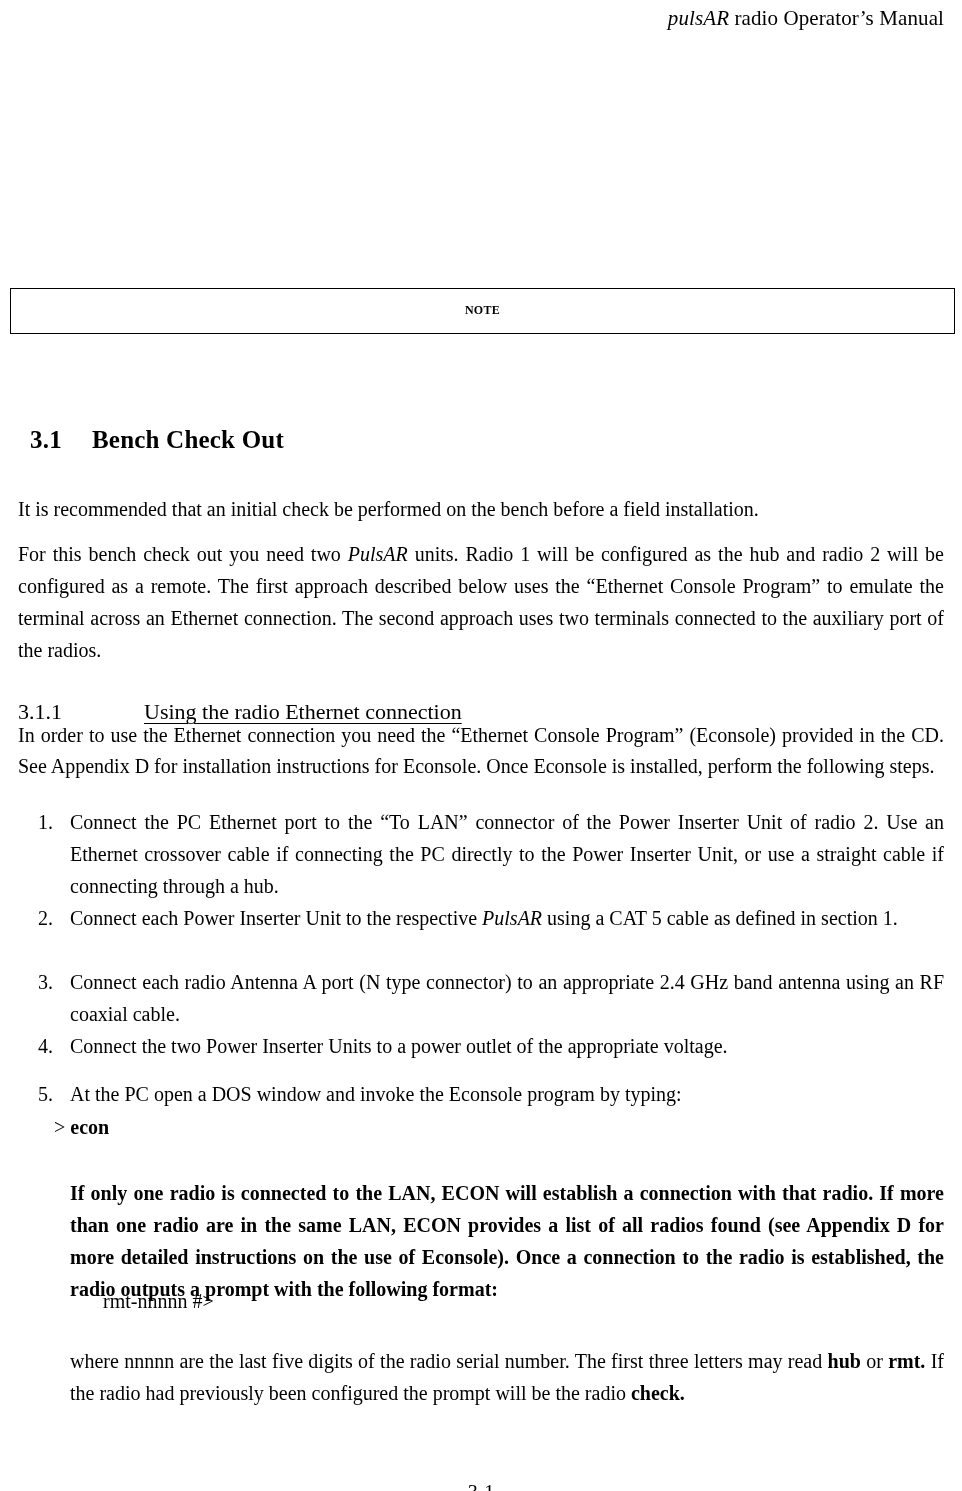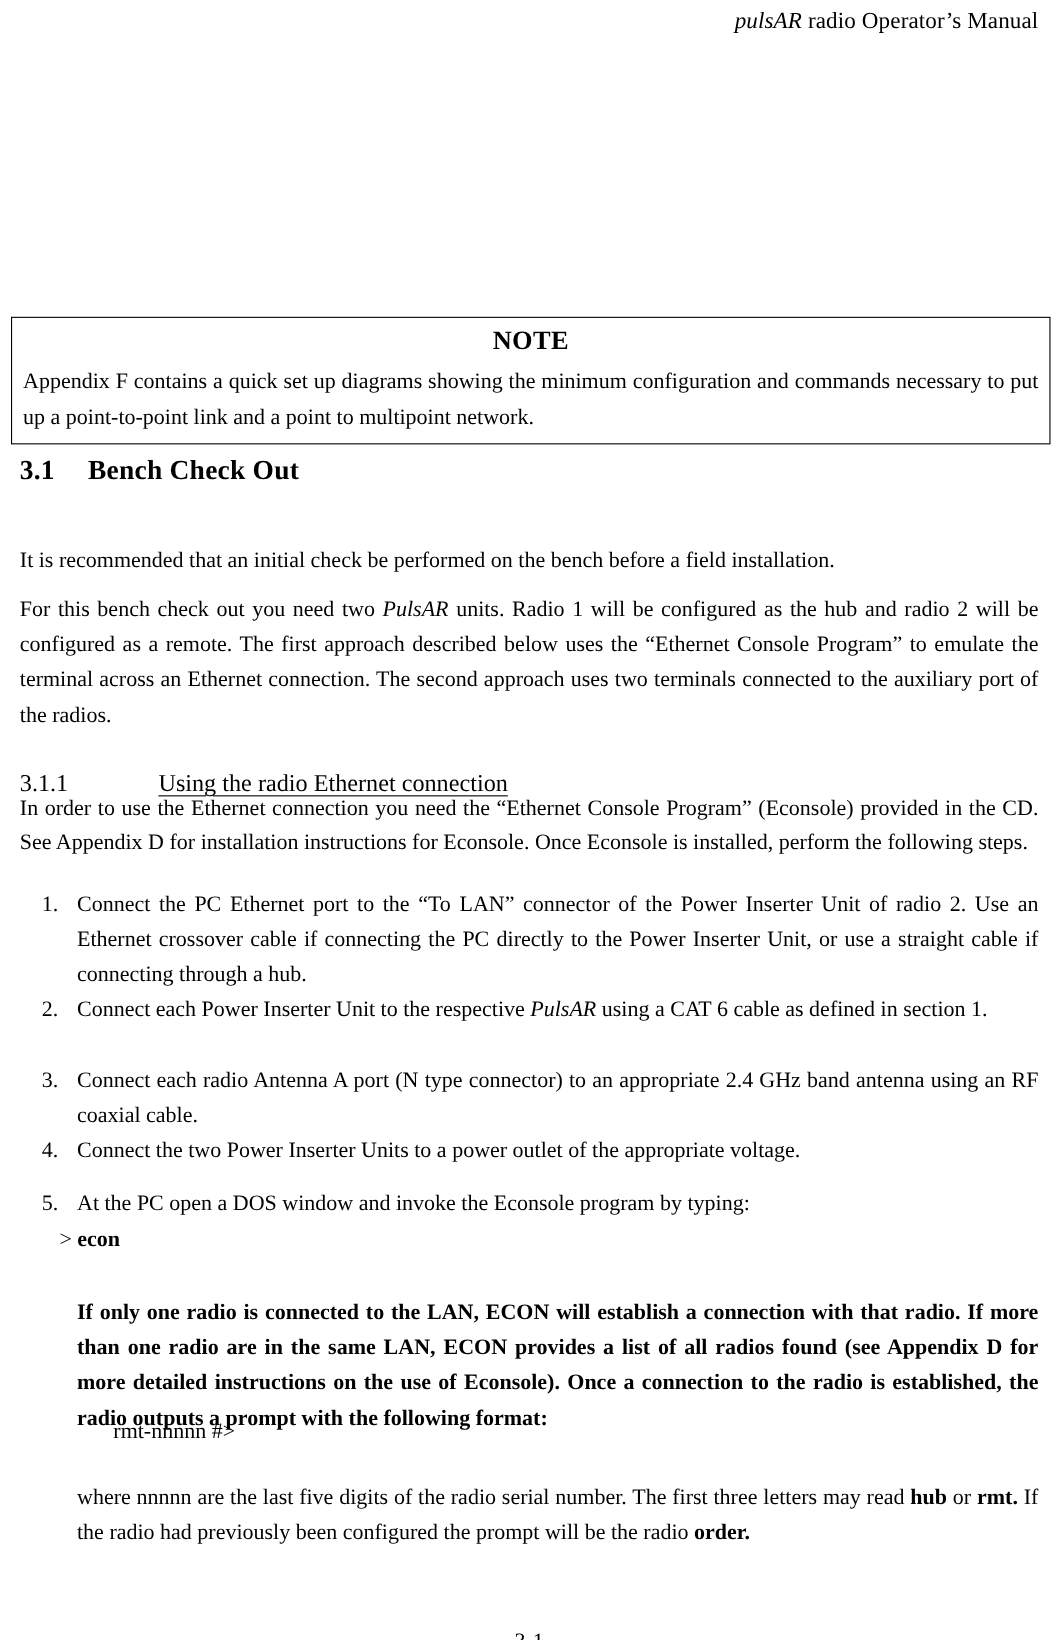--- a/index.html
+++ b/index.html
@@ -57,37 +57,37 @@
     left: 10px;
     top: 288px;
     width: 945px;
     box-sizing: border-box;
     border: 1.6px solid #000000;
     padding: 6px 10px 8px 10px;
   }
   .note-title {
     text-align: center;
     font-weight: bold;
-    font-size: 24px;
+    font-size: 12px;
     line-height: 30px;
     letter-spacing: 0.3px;
   }
   .note-body {
     font-size: 20px;
     line-height: 32px;
     text-align: justify;
     text-justify: inter-word;
     margin-top: 6px;
   }
 
   h2.section {
     position: absolute;
     left: 18px;
     top: 413px;
-    margin: 0;
+    margin: 12px;
     font-size: 25px;
     font-weight: bold;
     line-height: 30px;
     letter-spacing: 0.2px;
   }
   h2.section .num { display: inline-block; width: 62px; }
 
   h3.subsection {
     position: absolute;
     left: 18px;
@@ -189,21 +189,20 @@
 
 <div class="page">
 
   <div class="running-head">
     <span class="it">pulsAR</span><span> radio Operator’s Manual</span>
   </div>
 
 
   <div class="note-box">
     <div class="note-title">NOTE</div>
-    <div class="note-body">Appendix F contains a quick set up diagrams showing the minimum configuration and commands necessary to put up a point-to-point link and a point to multipoint network.</div>
   </div>
 
   <h2 class="section">
     <span class="num">3.1</span><span>Bench Check Out</span>
   </h2>
 
   <p class="para p-intro lead">It is recommended that an initial check be performed on the bench before a field installation.</p>
 
   <p class="para p-bench">
     <span>For this bench check out you need two </span><span class="it">PulsAR</span><span> units.  Radio 1 will be configured as the hub and radio 2 will be configured as a remote.  The first approach described below uses the “Ethernet Console Program” to emulate the terminal across an Ethernet connection. The second approach uses two terminals connected to the auxiliary port of the radios.</span>
@@ -218,21 +217,21 @@
   <div class="list l1">
     <div class="li">
       <span class="marker">1.</span>
       <span>Connect the PC Ethernet port to the “To LAN” connector of the Power Inserter Unit of radio 2. Use an Ethernet crossover cable if connecting the PC directly to the Power Inserter Unit, or use a straight cable if connecting through a hub.</span>
     </div>
   </div>
 
   <div class="list l2">
     <div class="li">
       <span class="marker">2.</span>
-      <span>Connect each Power Inserter Unit to the respective </span><span class="it">PulsAR</span><span> using a CAT 6 cable as defined in section 1.</span>
+      <span>Connect each Power Inserter Unit to the respective </span><span class="it">PulsAR</span><span> using a CAT 5 cable as defined in section 1.</span>
     </div>
   </div>
 
   <div class="list l3">
     <div class="li">
       <span class="marker">3.</span>
       <span>Connect each radio Antenna A port (N type connector) to an appropriate 2.4 GHz band antenna using an RF coaxial cable.</span>
     </div>
   </div>
 
@@ -252,18 +251,18 @@
 
   <div class="code-line code-econ">
     <span>&gt; </span><span class="cmd">econ</span>
   </div>
 
   <p class="indent-para ip-econ">If only one radio is connected to the LAN, ECON will establish a connection with that radio.  If more than one radio are in the same LAN, ECON provides a list of all radios found  (see Appendix D for more detailed instructions on the use of Econsole).  Once a connection to the radio is established, the radio outputs a prompt with the following format:</p>
 
   <div class="code-line code-prompt">rmt-nnnnn #&gt;</div>
 
   <p class="indent-para ip-where">
-    <span>where nnnnn are the last five digits of the radio serial number. The first three letters may read </span><span class="bd">hub</span><span> or </span><span class="bd">rmt.</span><span>  If the radio had previously been configured the prompt will be the radio </span><span class="bd">order.</span>
+    <span>where nnnnn are the last five digits of the radio serial number. The first three letters may read </span><span class="bd">hub</span><span> or </span><span class="bd">rmt.</span><span>  If the radio had previously been configured the prompt will be the radio </span><span class="bd">check.</span>
   </p>
 
   <div class="footer">3-1</div>
 
 </div>
 
 </body></html>

